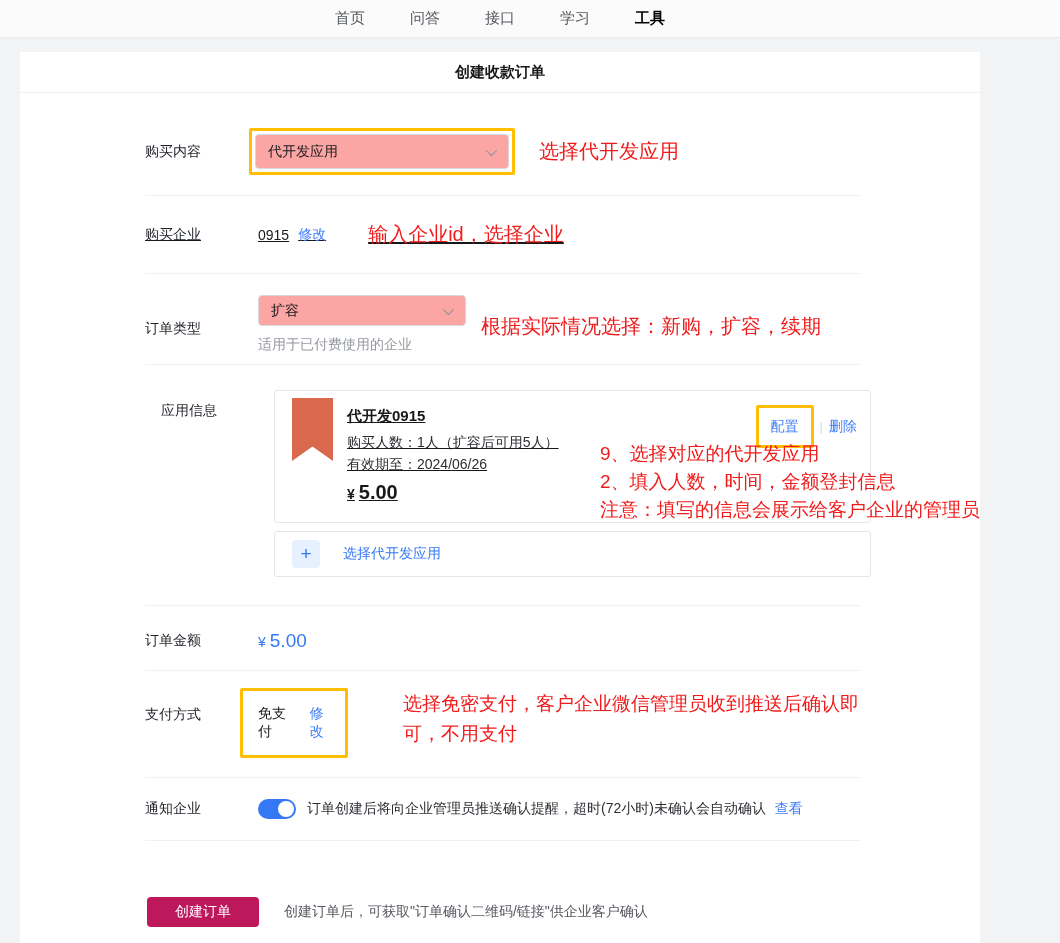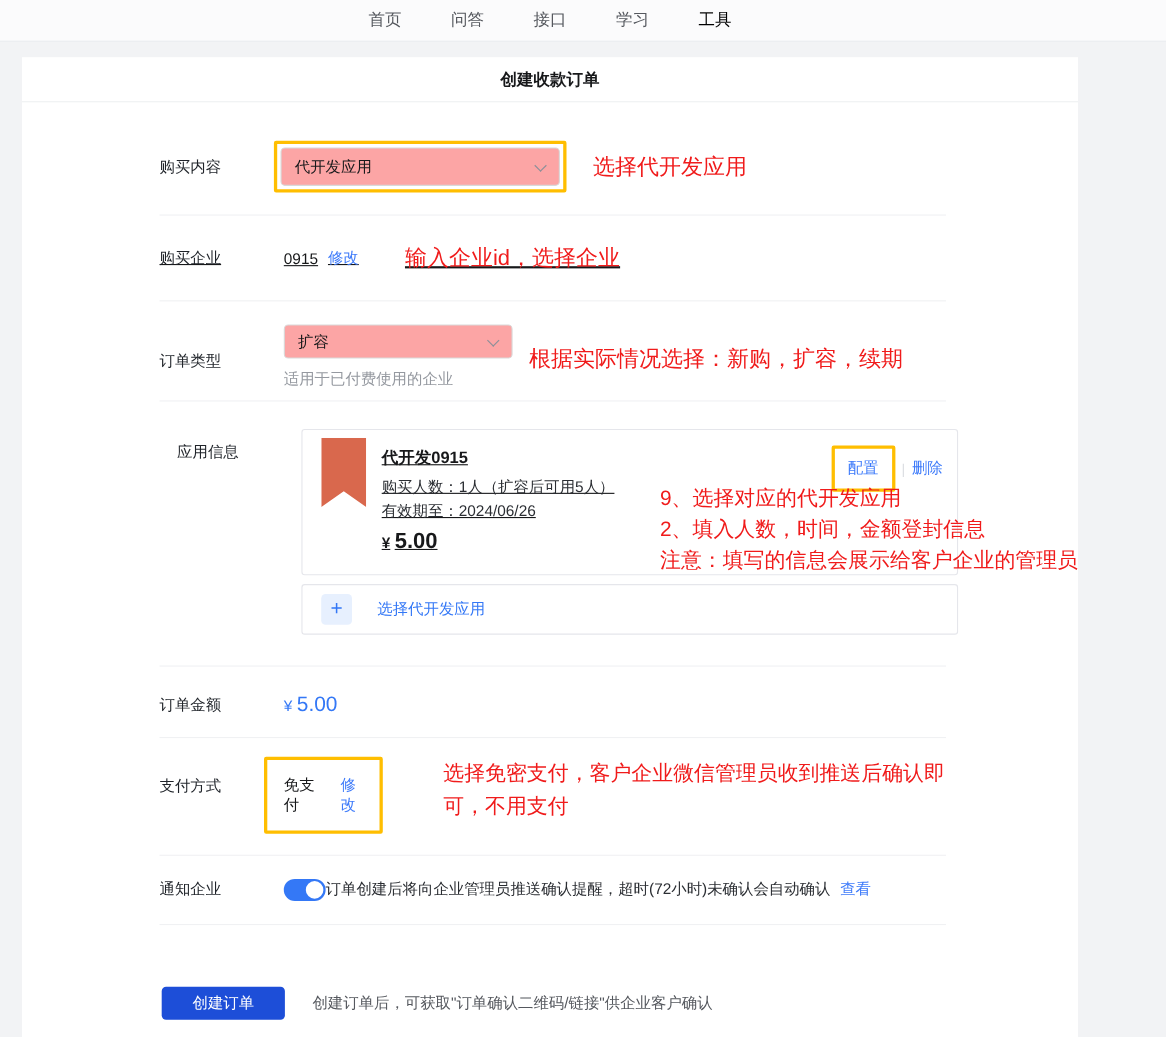--- a/index.html
+++ b/index.html
@@ -11,21 +11,21 @@
     overflow:hidden;
     color:#17181a;
   }
   
   .topnav {
     height:38px; background:#fbfbfc; border-bottom:1px solid #e9ebef;
     display:flex; align-items:center; justify-content:center; gap:45px;
     padding-right:60px; font-size:15px;
   }
   .nav-item { color:#55585e; cursor:pointer; }
-  .nav-item.active { color:#000; font-weight:normal; }
+  .nav-item.active { color:#000; font-weight:bold; }
 
   
   .card {
     position:absolute; left:20px; top:52px; width:960px; height:891px;
     background:#fff;
   }
   .card-header {
     height:41px; border-bottom:1px solid #eef0f2;
     display:flex; align-items:center; justify-content:center;
     font-size:15px; font-weight:bold; color:#17181a;
@@ -124,27 +124,27 @@
   
   .row-7 { padding:21px 0; }
   .toggle {
     width:38px; height:20px; border-radius:10px; background:#3478f6;
     position:relative; cursor:pointer; flex-shrink:0;
   }
   .toggle .knob {
     position:absolute; right:2px; top:2px; width:16px; height:16px;
     border-radius:50%; background:#fff;
   }
-  .notify-desc { font-size:14px; color:#2b2e33; }
+  .notify-desc { margin-left:11px; font-size:14px; color:#2b2e33; }
   .notify-desc .link { margin-left:5px; }
 
   
   .footer-row { margin-top:56px; display:flex; align-items:center; }
   .submit-btn {
-    width:112px; height:30px; background:#1d4ed8; border:none; border-radius:4px;
+    width:112px; height:30px; background:#be185d; border:none; border-radius:4px;
     color:#fff; font-size:14px; cursor:pointer; margin-left:2px;
     display:flex; align-items:center; justify-content:center;
     font-family:"Liberation Sans","DejaVu Sans",sans-serif;
   }
   .footer-hint { margin-left:25px; font-size:14px; color:#55585e; }
 </style>
 </head>
 <body>
 
 <nav class="topnav">

